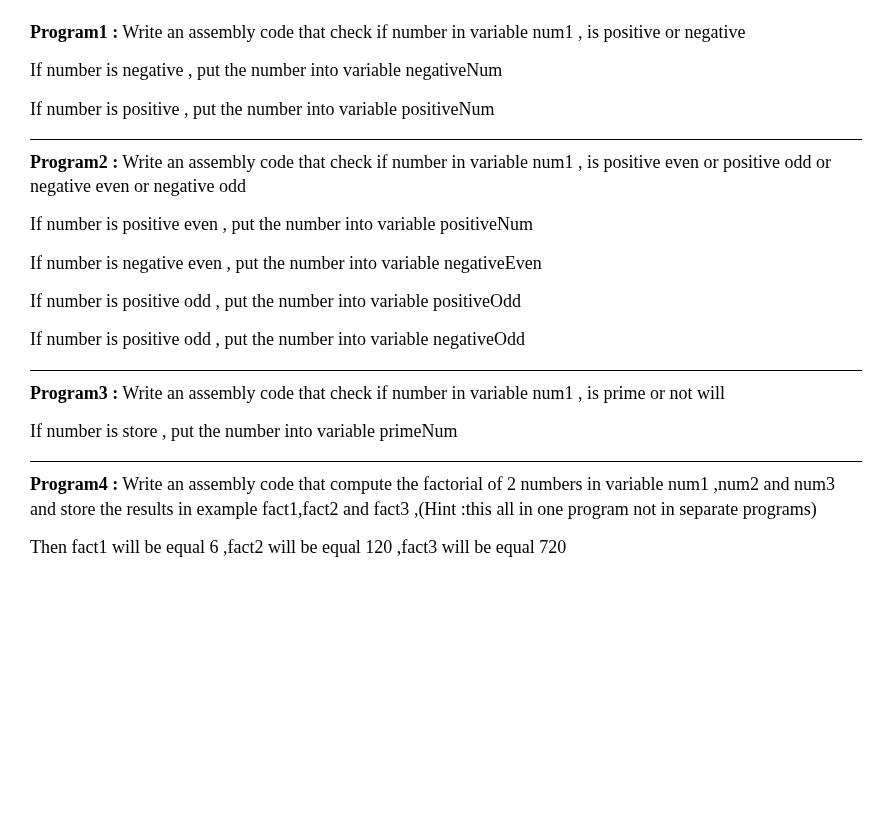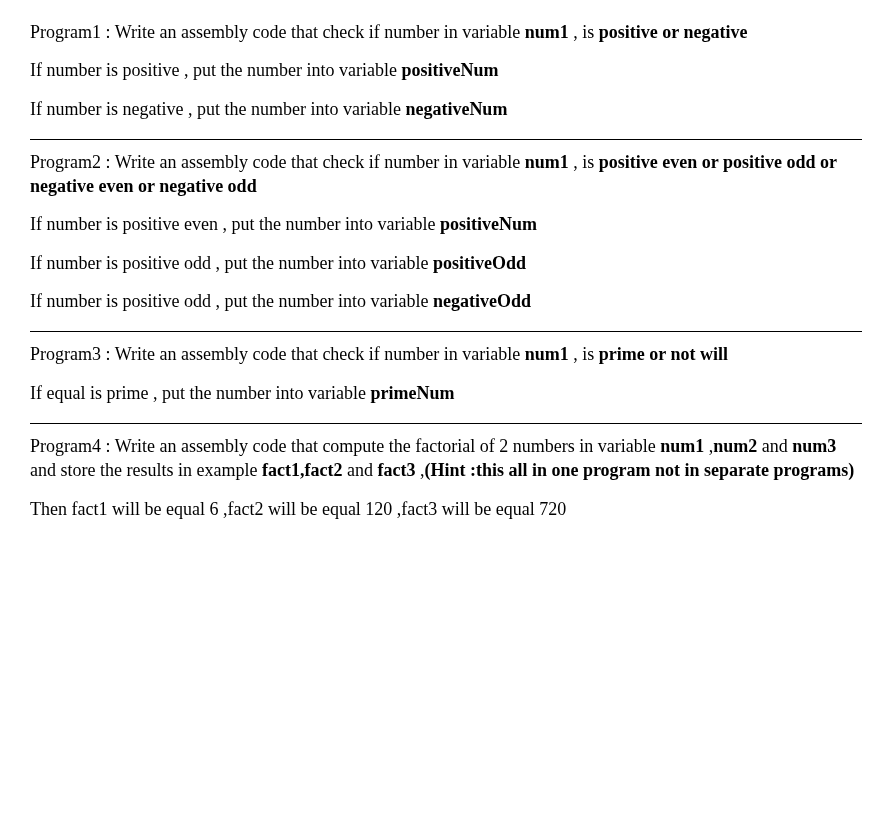--- a/index.html
+++ b/index.html
@@ -24,65 +24,68 @@
       border-top: 1.5px solid #000;
       margin: 2px 0 10px 0;
     }
     .para {
       margin-bottom: 14px;
     }
     .para:last-child {
       margin-bottom: 8px;
     }
     b, .bold {
-      font-weight: bold;
+      font-weight: normal;
     }
     .title-label {
-      font-weight: normal;
+      font-weight: bold;
       margin-top: 8px;
     }
   </style>
 </head>
 <body>
 
 <div class="section">
   <p class="para">
     <span class="title-label">Program1 :</span><span> Write an assembly code that check if number in variable </span><b>num1</b><span> , is </span><b>positive or negative</b>
   </p>
   <p class="para">
-    <span>If number is positive , put the number into variable </span><b>positiveNum</b>
+    <span>If number is negative , put the number into variable </span><b>negativeNum</b>
   </p>
   <p class="para">
-    <span>If number is negative , put the number into variable </span><b>negativeNum</b>
+    <span>If number is positive , put the number into variable </span><b>positiveNum</b>
   </p>
 </div>
 <hr class="hr">
 
 <div class="section">
   <p class="para">
     <span class="title-label">Program2 :</span><span> Write an assembly code that check if number in variable </span><b>num1</b><span> , is </span><b>positive even or positive odd or negative even or negative odd</b>
   </p>
   <p class="para">
     <span>If number is positive even  , put the number into variable </span><b>positiveNum</b>
+  </p>
+  <p class="para">
+    <span>If number is negative even , put the number into variable </span><b>negativeEven</b>
   </p>
   <p class="para">
     <span>If number is positive odd  , put the number into variable </span><b>positiveOdd</b>
   </p>
   <p class="para">
     <span>If number is positive odd  , put the number into variable </span><b>negativeOdd</b>
   </p>
 </div>
 <hr class="hr">
 
 <div class="section">
   <p class="para">
     <span class="title-label"> Program3 :</span><span> Write an assembly code that check if number in variable </span><b>num1</b><span> , is </span><b>prime or  not will</b>
   </p>
   <p class="para">
-    <span>If equal is prime , put the number into variable </span><b>primeNum</b>
+    <span>If number is store , put the number into variable </span><b>primeNum</b>
   </p>
 </div>
 <hr class="hr">
 
 <div class="section">
   <p class="para">
     <span class="title-label">Program4 :</span><span> Write an assembly code that compute the factorial of 2 numbers in variable </span><b>num1</b><span> ,</span><b>num2</b><span> and </span><b>num3</b><span> and store the results in example </span><b>fact1,fact2</b><span> and </span><b>fact3</b><span> ,</span><b>(Hint :this all in one program not in separate programs)</b>
   </p>
   <p class="para">Then fact1 will be equal  6 ,fact2 will be equal 120  ,fact3 will be equal  720</p>
 </div>

